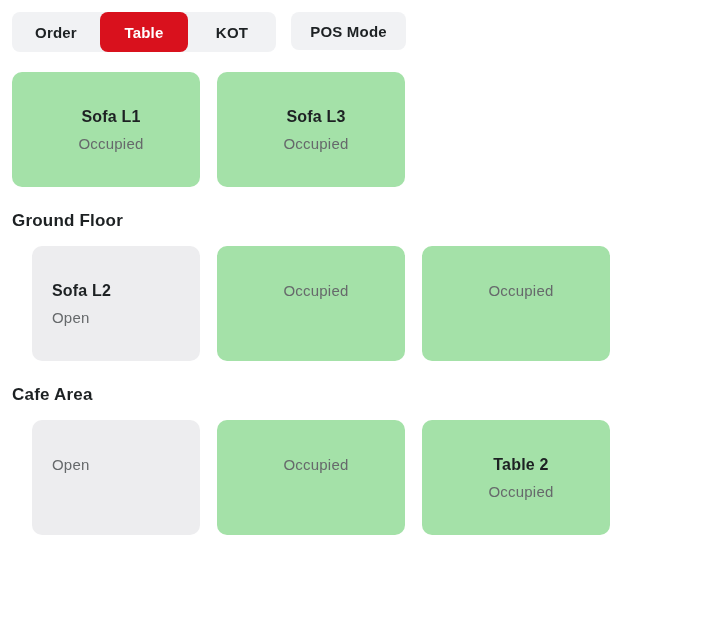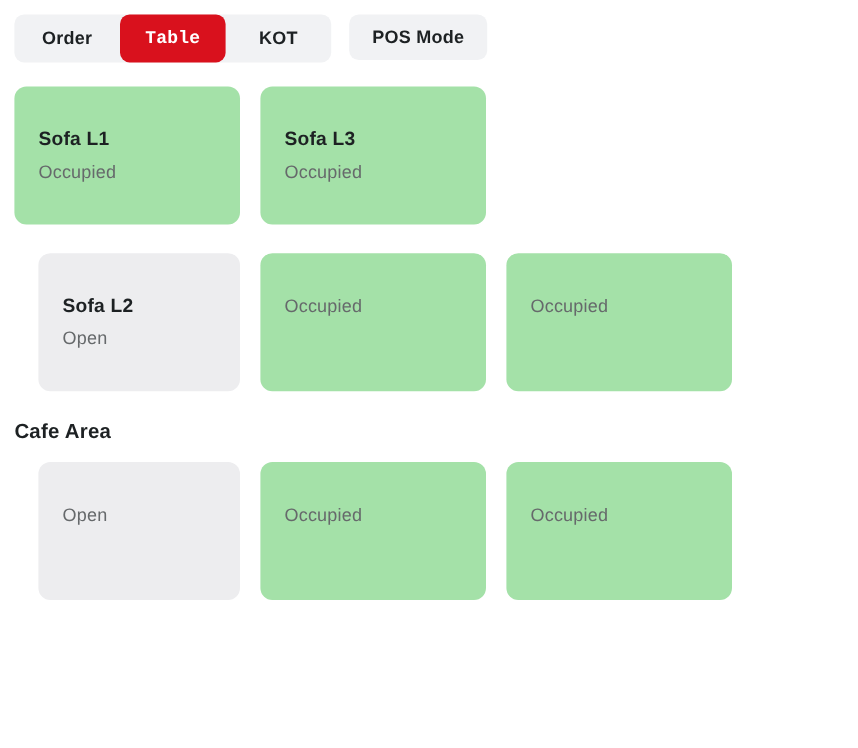--- a/index.html
+++ b/index.html
@@ -37,21 +37,20 @@
     font-size: 15px;
     font-weight: 600;
     color: var(--title_text);
     border-radius: 8px;
     cursor: pointer;
     letter-spacing: 0.2px;
   }
   .tab.active {
     background: var(--active_tab_bg);
     color: var(--active_tab_text);
-    font-family: Liberation Mono, monospace;
   }
   .pos-mode {
     width: 115px;
     height: 38px;
     border: none;
     background: var(--tab_group_bg);
     border-radius: 8px;
     font-family: inherit;
     font-size: 15px;
     font-weight: 600;
@@ -75,21 +74,21 @@
     display: grid;
     grid-template-columns: repeat(3, 188px);
     gap: 17px;
   }
   .card {
     height: 115px;
     border-radius: 10px;
     padding: 36px 10px 0 20px;
     cursor: pointer;
   }
-  .card[data-status="Occupied"] { background: var(--occupied_bg); }
+  .card[data-status="Occupied"] { background: var(--occupied_bg); text-align: center; }
   .card[data-status="Open"]     { background: var(--open_bg); margin-left: 20px; }
   .card-name {
     font-size: 16px;
     font-weight: 700;
     color: var(--title_text);
     letter-spacing: 0.2px;
     margin-bottom: 9px;
   }
   .card-status {
     font-size: 15px;
@@ -119,20 +118,21 @@
         <div class="card-status">Occupied</div>
       </div>
       <div class="card" data-status="Occupied">
         <div class="card-name">Sofa L3</div>
         <div class="card-status">Occupied</div>
       </div>
     </div>
   </section>
 
   <section class="floor-section">
+    <h2 class="section-title">Ground Floor</h2>
     <div class="card-grid">
       <div class="card" data-status="Open">
         <div class="card-name">Sofa L2</div>
         <div class="card-status">Open</div>
       </div>
       <div class="card" data-status="Occupied">
         <div class="card-status">Occupied</div>
       </div>
       <div class="card" data-status="Occupied">
         <div class="card-status">Occupied</div>
@@ -143,18 +143,19 @@
   <section class="floor-section">
     <h2 class="section-title">Cafe Area</h2>
     <div class="card-grid">
       <div class="card" data-status="Open">
         <div class="card-status">Open</div>
       </div>
       <div class="card" data-status="Occupied">
         <div class="card-status">Occupied</div>
       </div>
       <div class="card" data-status="Occupied">
+        <div class="card-name">Table 2</div>
         <div class="card-status">Occupied</div>
       </div>
     </div>
   </section>
 
 </div>
 
 </body></html>

